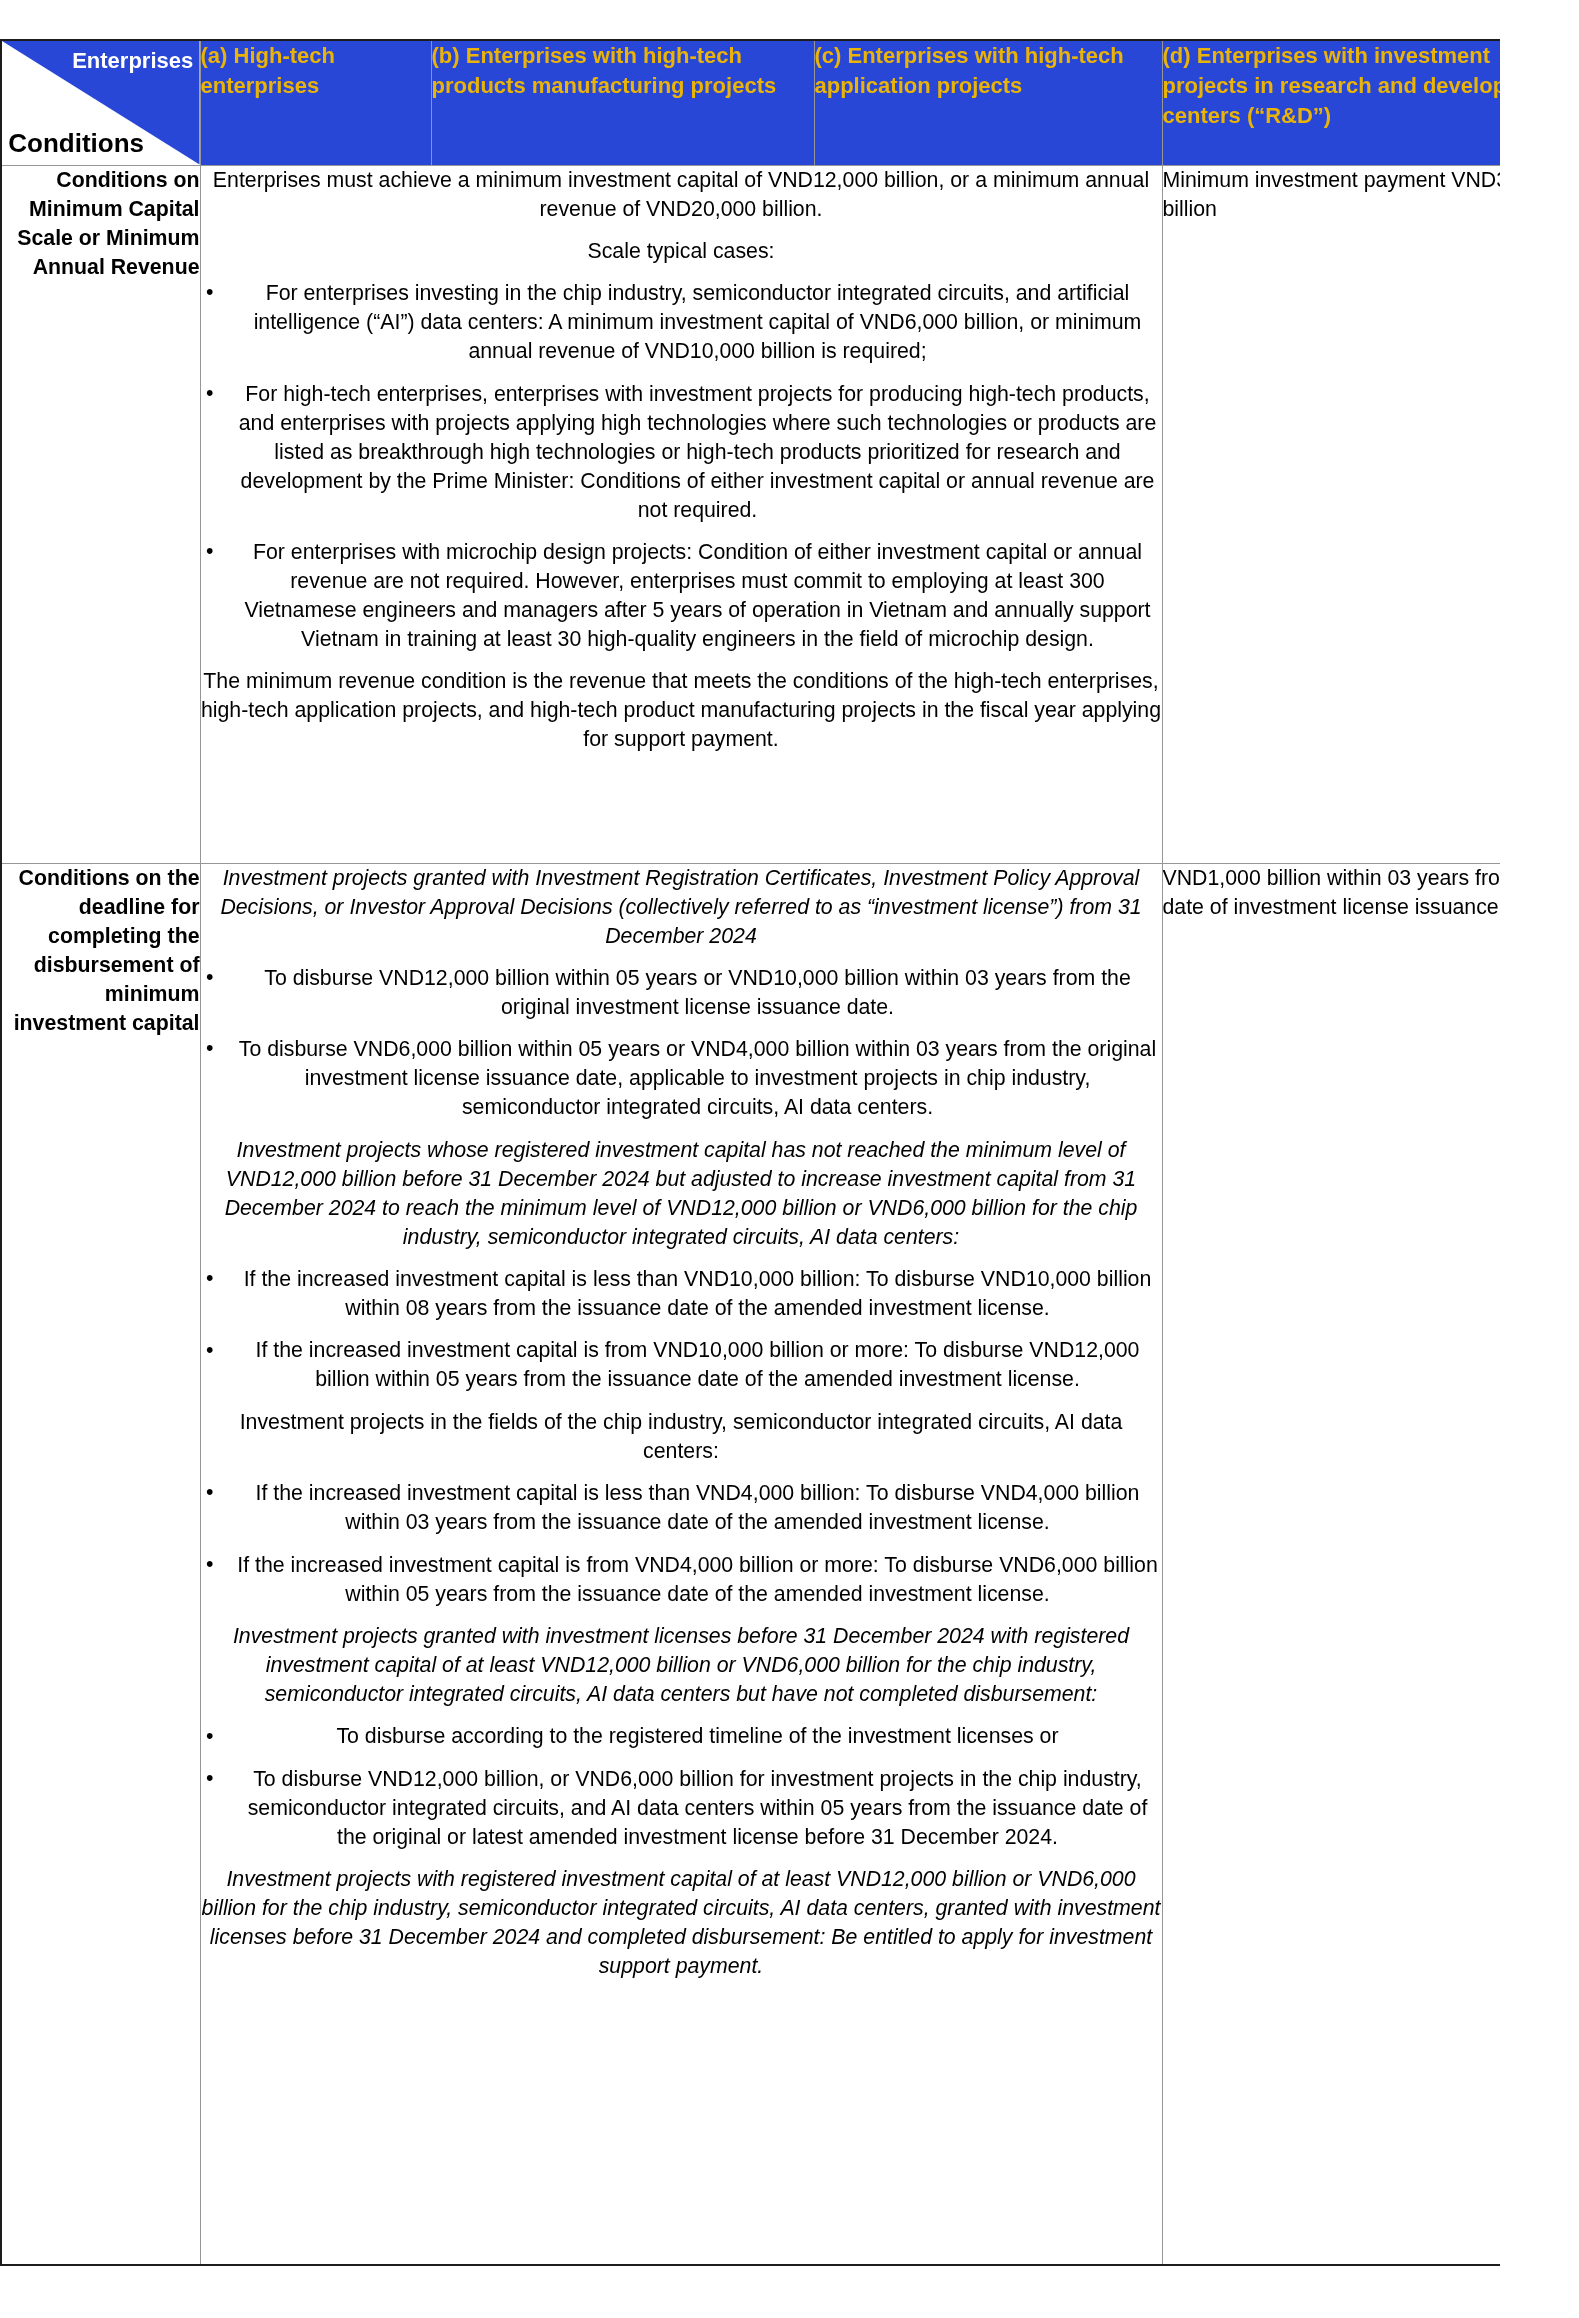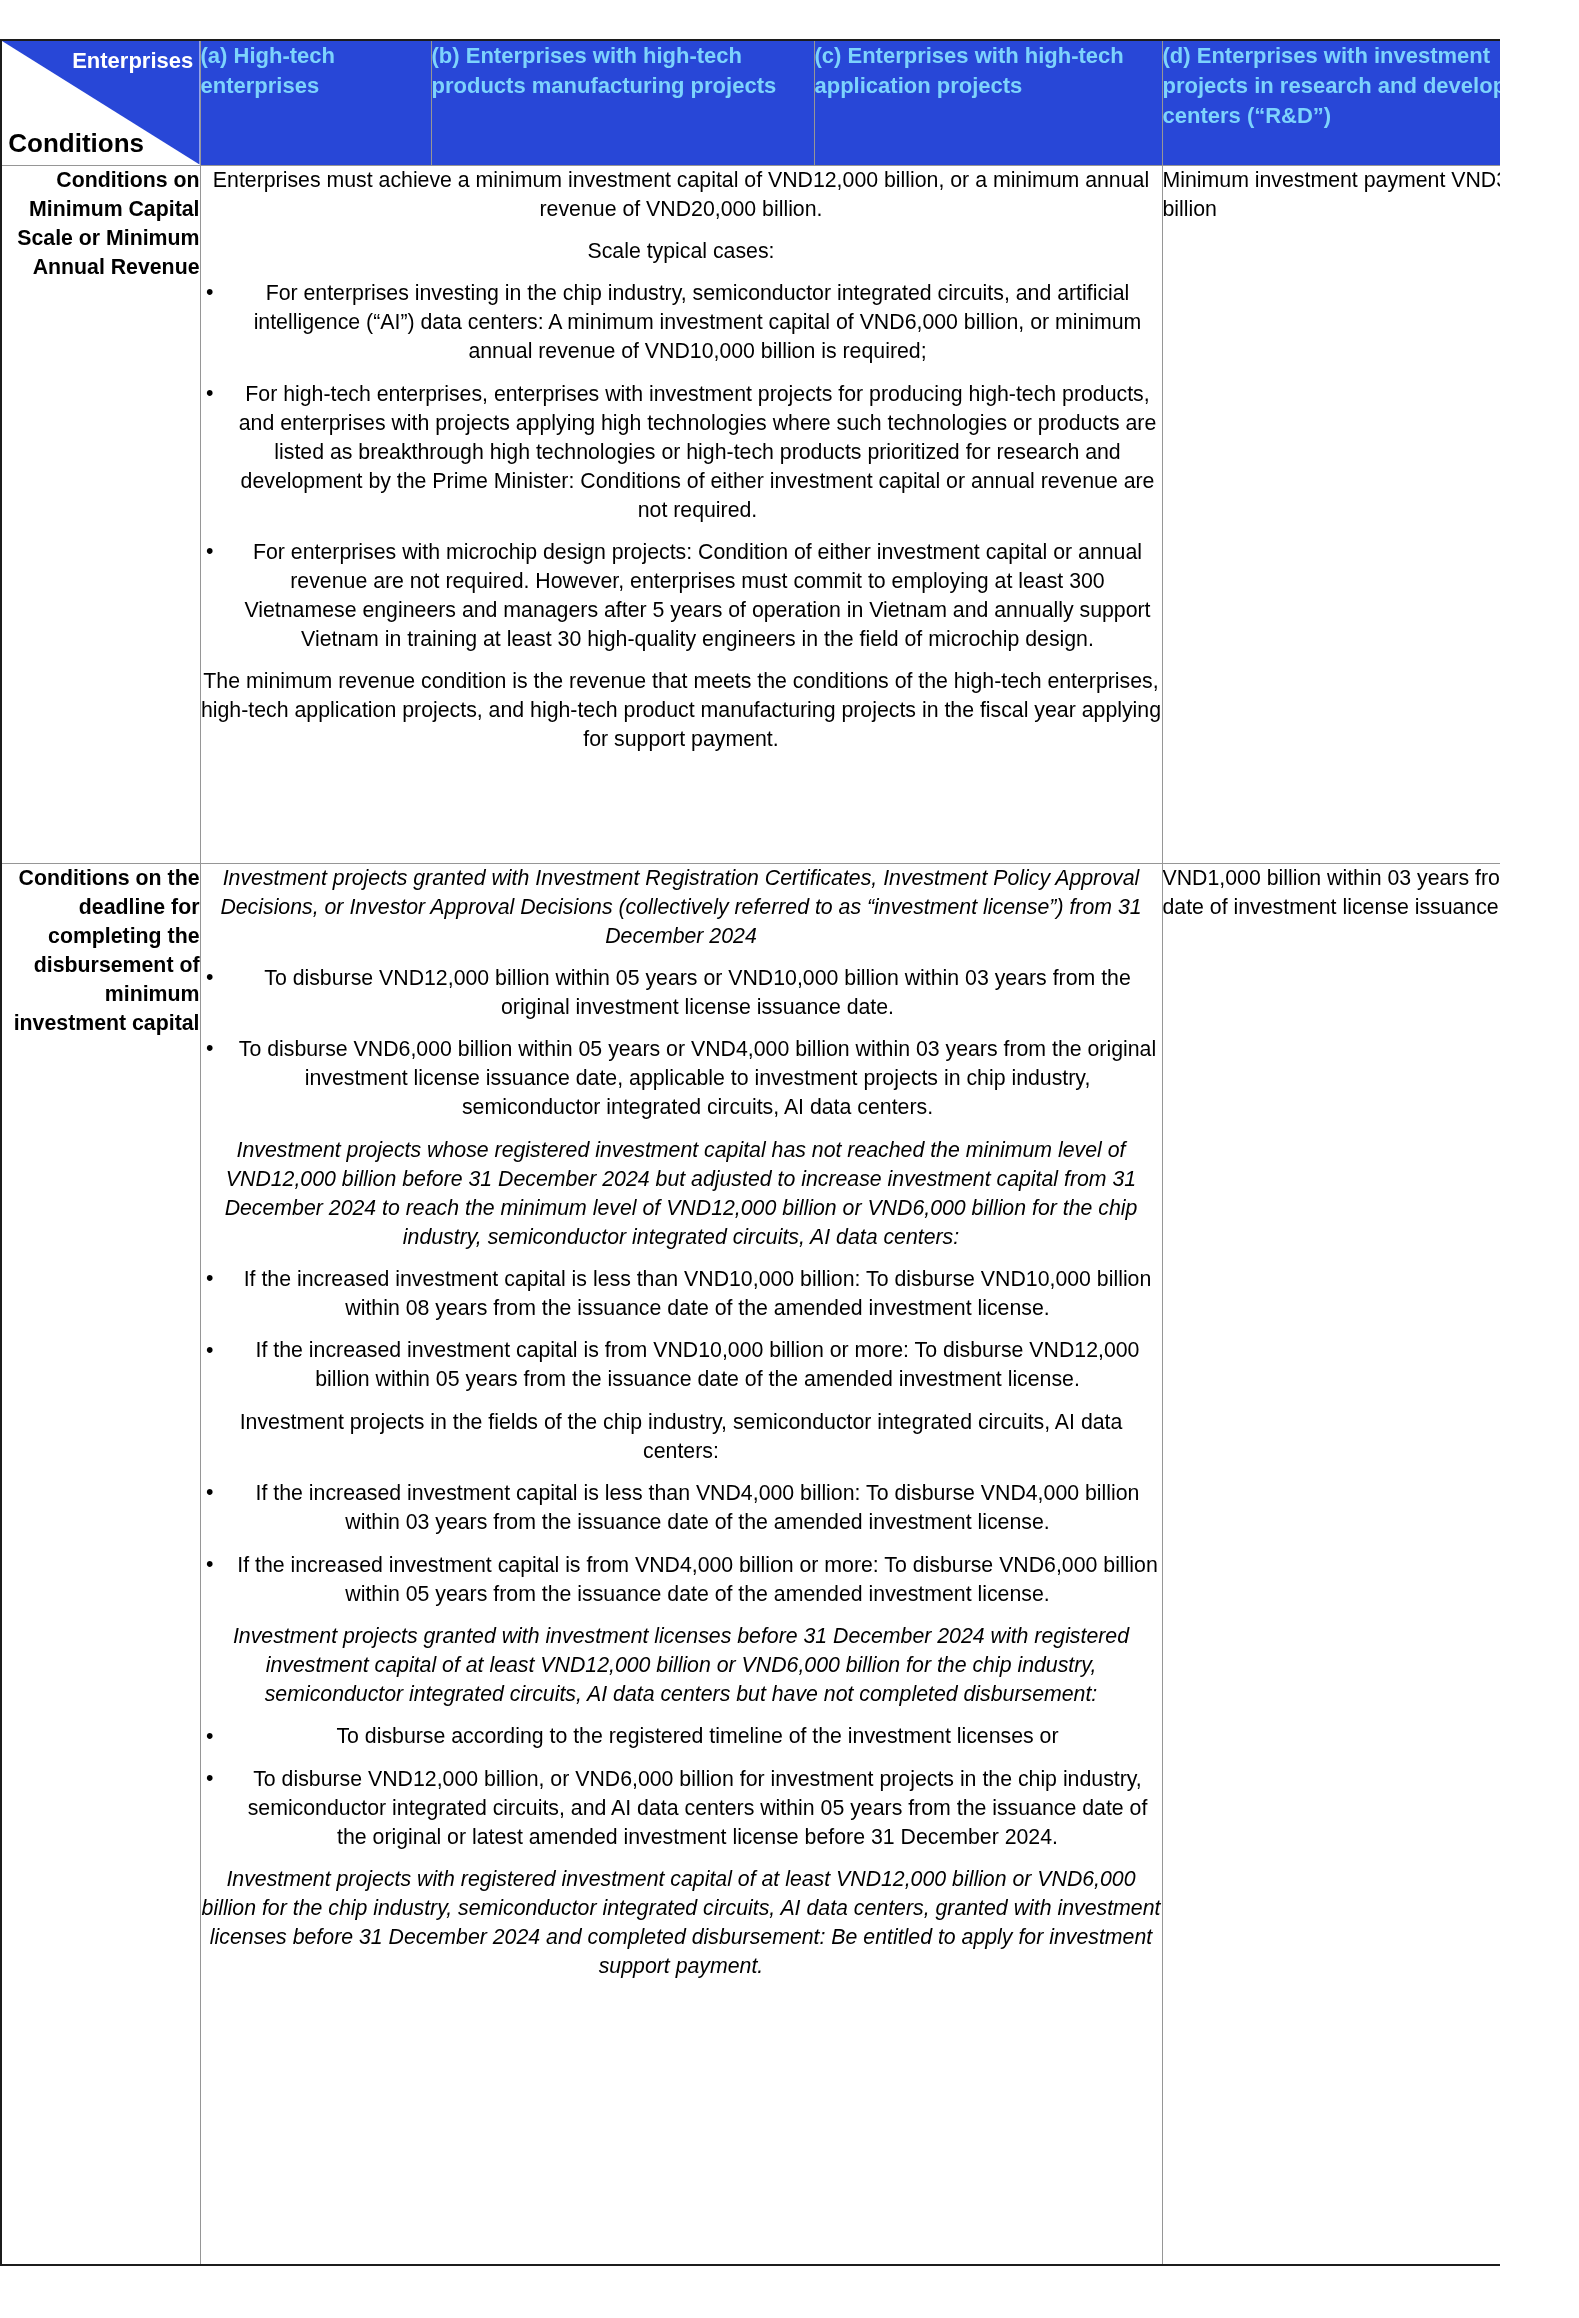--- a/index.html
+++ b/index.html
@@ -22,21 +22,21 @@
   }
   table.grid td, table.grid th{
     border:1.6px solid var(--grid);
     vertical-align:top;
     padding:0;
     overflow:hidden;
   }
   
   th.hd{
     background:var(--hbg);
-    color:#7dd3fc;
+    color:#eab308;
     text-align:left;
     font-weight:bold;
     font-size:22px;
     line-height:30px;
     padding:9.5px 11px;
     vertical-align:top;
   }
   td.corner{
     position:relative;
     background:#fff;

